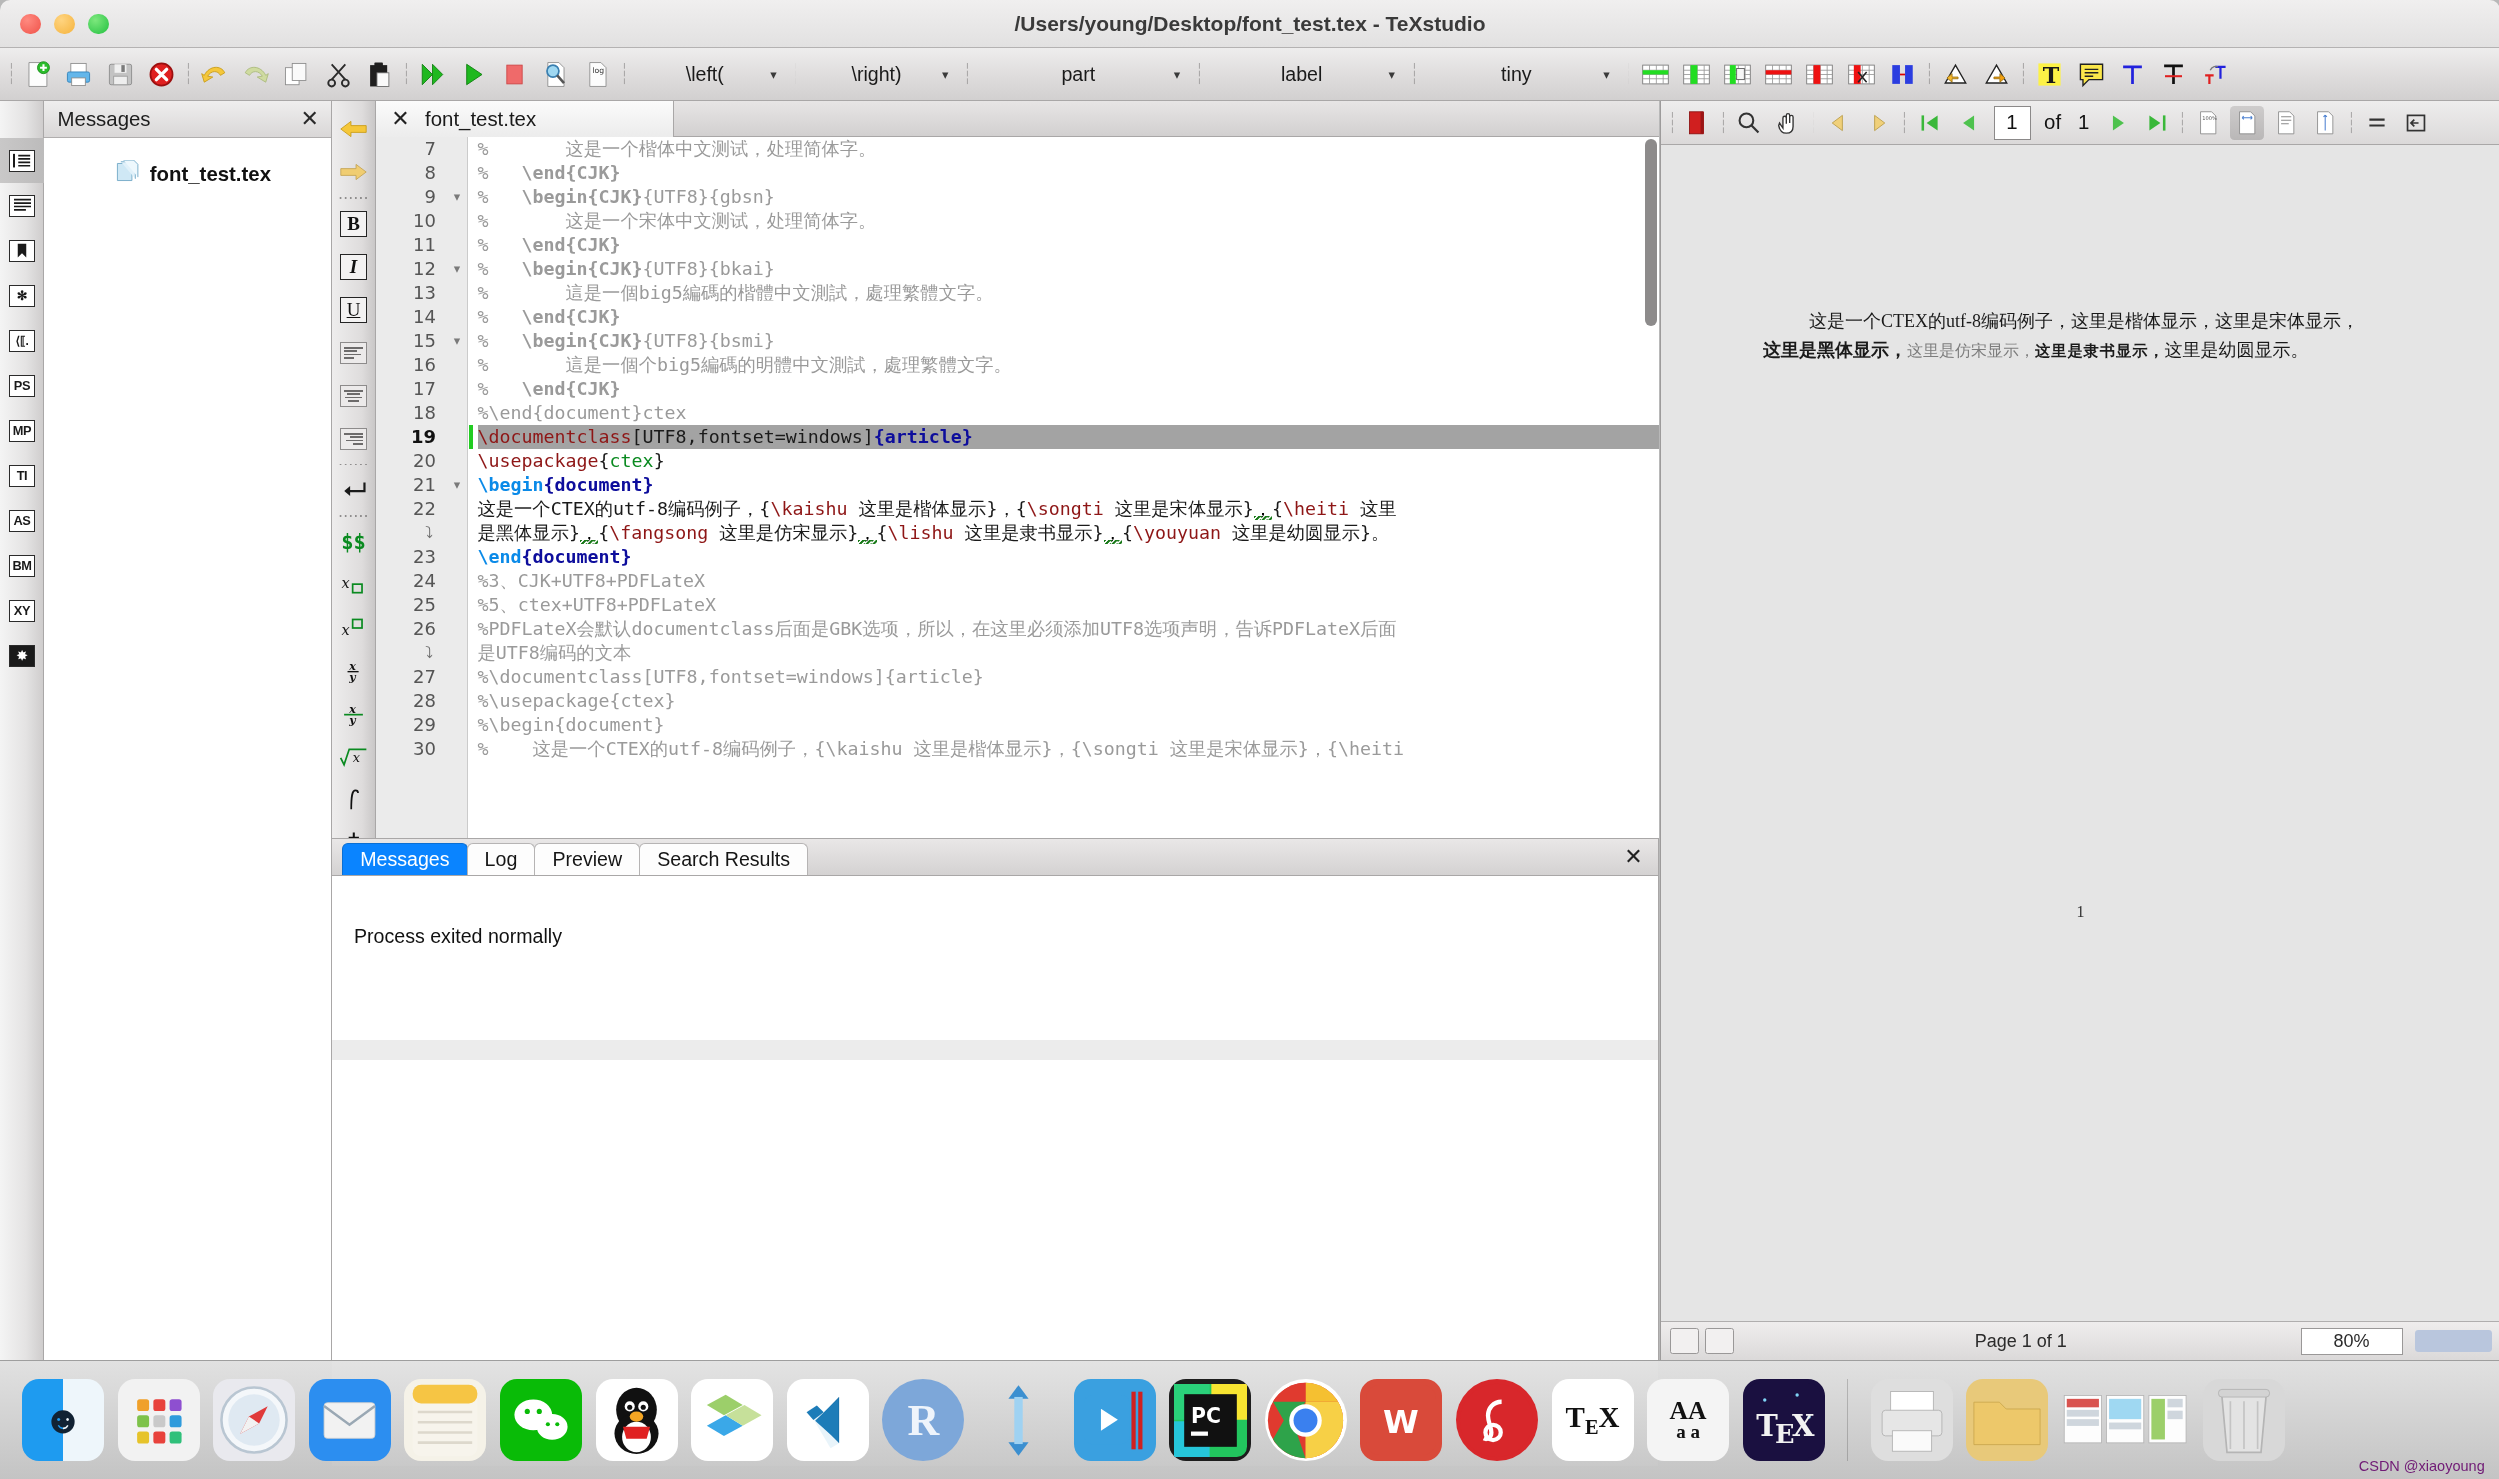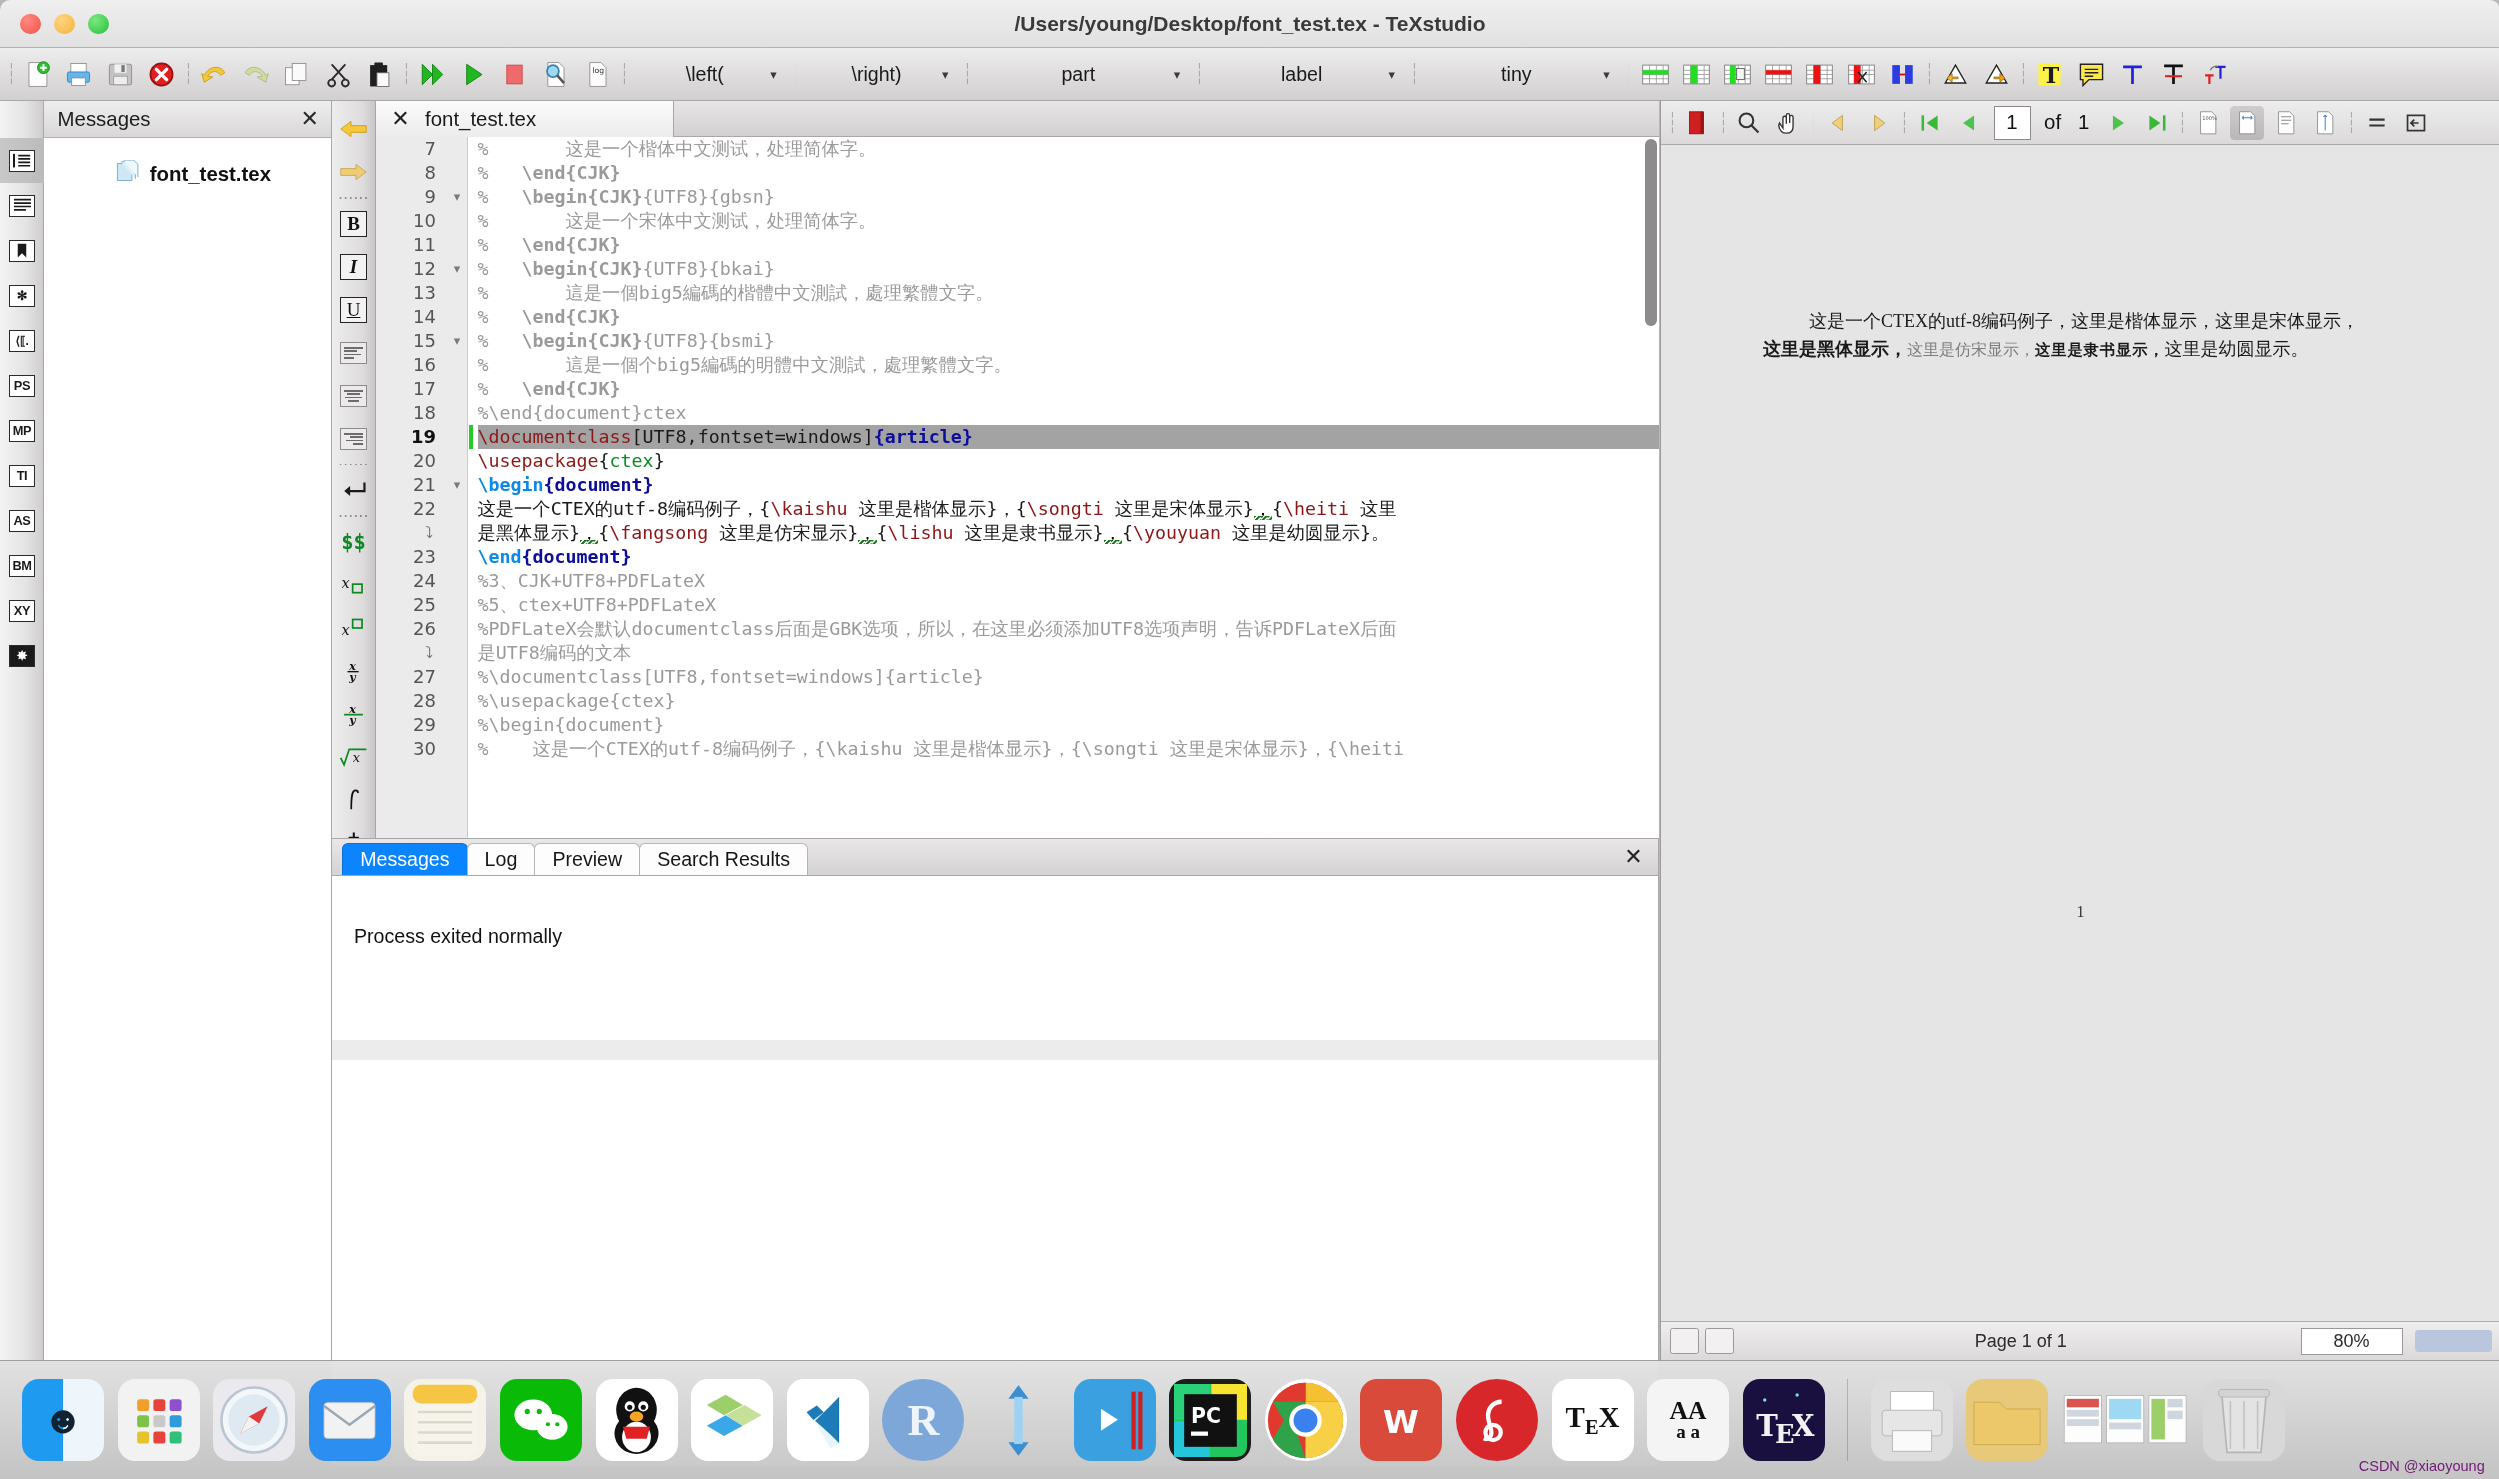--- a/index.html
+++ b/index.html
@@ -244,21 +244,21 @@
   .pgof { font-size: 20.4px; color: #111; margin: 0 8.5px; }
   .pdfpage {
     position: absolute; left: 0; right: 0; top: 44px; bottom: 39px;
     background: #e5e5e5; overflow: hidden;
   }
   .pdf-body { padding: 162px 102px 0 102px; }
   .pdf-l1 {
     font-size: 18px; color: #1a1a1a; text-align: justify;
     font-family: "Liberation Serif", serif; text-indent: 46px; line-height: 29px;
   }
-  .pdf-l2 { font-size: 18px; color: #1a1a1a; line-height: 29px; font-family: Liberation Mono, monospace; }
+  .pdf-l2 { font-size: 18px; color: #1a1a1a; line-height: 29px; }
   .pdf-l2 .b { font-weight: bold; }
   .pdf-l2 .light { color: #7d7d7d; font-size: 16px; }
   .pdf-l2 .lishu { font-weight: bold; font-size: 15.3px; letter-spacing: 0.9px; }
   .pdf-pageno {
     position: absolute; left: 0; right: 0; top: 758px; text-align: center;
     font-size: 16px; color: #333; font-family: "Liberation Serif", serif;
   }
   .pdfstatus {
     position: absolute; left: 0; right: 0; bottom: 0; height: 39px;
     background: linear-gradient(to bottom,#efeded,#dbd9d9);

